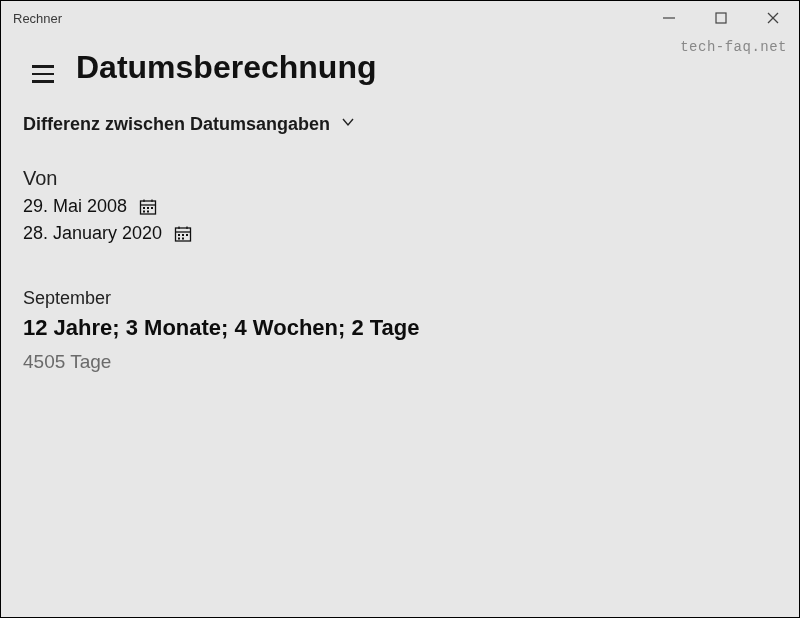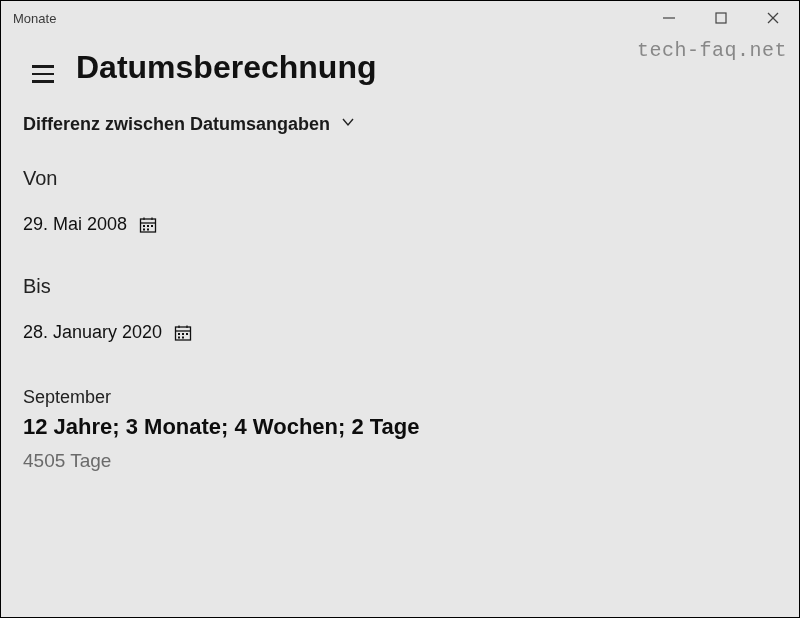--- a/index.html
+++ b/index.html
@@ -39,21 +39,21 @@
     display: flex;
     align-items: center;
     justify-content: center;
     color: #444;
   }
   .watermark {
     position: absolute;
     top: 38px;
     right: 12px;
     font-family: "Courier New", monospace;
-    font-size: 20px;
+    font-size: 14px;
     color: #888;
     letter-spacing: 0.5px;
   }
   .header-row {
     display: flex;
     align-items: flex-end;
     padding: 14px 18px 0 31px;
     gap: 20px;
   }
   .hamburger {
@@ -92,21 +92,21 @@
   }
   .section-label {
     font-size: 20px;
     color: #222;
     margin-top: 32px;
   }
   .date-row {
     display: flex;
     align-items: center;
     gap: 12px;
-    margin-top: 24px;
+    margin-top: 6px;
     font-size: 18px;
     color: #111;
   }
   .cal-icon {
     display: inline-flex;
     align-items: center;
   }
   .diff-label {
     font-size: 18px;
     color: #222;
@@ -123,21 +123,21 @@
     color: #6a6a6a;
     margin-top: 10px;
   }
 </style>
 </head>
 <body>
 
 <div class="window">
 
   <div class="titlebar">
-    <span class="titlebar-title">Monate</span>
+    <span class="titlebar-title">Rechner</span>
     <div class="win-controls">
       <div class="win-btn">
         <svg width="12" height="12" viewBox="0 0 12 12">
           <line x1="0" y1="6" x2="12" y2="6" stroke="#444" stroke-width="1.2"></line>
         </svg>
       </div>
       <div class="win-btn">
         <svg width="12" height="12" viewBox="0 0 12 12">
           <rect x="1" y="1" width="10" height="10" fill="none" stroke="#444" stroke-width="1.2"></rect>
         </svg>
@@ -184,21 +184,20 @@
           <line x1="13" y1="1.5" x2="13" y2="4" stroke="#111" stroke-width="1.3"></line>
           <rect x="4" y="9" width="2" height="2" fill="#111"></rect>
           <rect x="8" y="9" width="2" height="2" fill="#111"></rect>
           <rect x="12" y="9" width="2" height="2" fill="#111"></rect>
           <rect x="4" y="12.5" width="2" height="2" fill="#111"></rect>
           <rect x="8" y="12.5" width="2" height="2" fill="#111"></rect>
         </svg>
       </span>
     </div>
 
-    <div class="section-label" style="margin-top:40px">Bis</div>
     <div class="date-row">
       <span>28. January 2020</span>
       <span class="cal-icon">
         <svg width="18" height="18" viewBox="0 0 18 18">
           <rect x="1.5" y="3" width="15" height="13" fill="none" stroke="#111" stroke-width="1.3"></rect>
           <line x1="1.5" y1="7" x2="16.5" y2="7" stroke="#111" stroke-width="1.3"></line>
           <line x1="5" y1="1.5" x2="5" y2="4" stroke="#111" stroke-width="1.3"></line>
           <line x1="13" y1="1.5" x2="13" y2="4" stroke="#111" stroke-width="1.3"></line>
           <rect x="4" y="9" width="2" height="2" fill="#111"></rect>
           <rect x="8" y="9" width="2" height="2" fill="#111"></rect>

